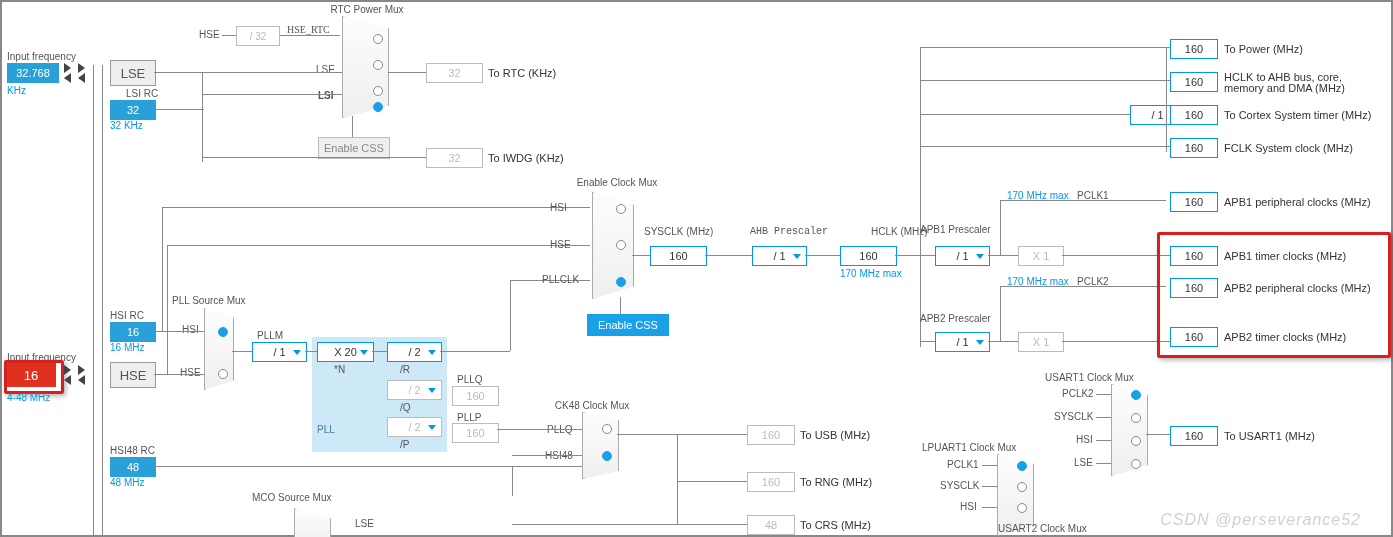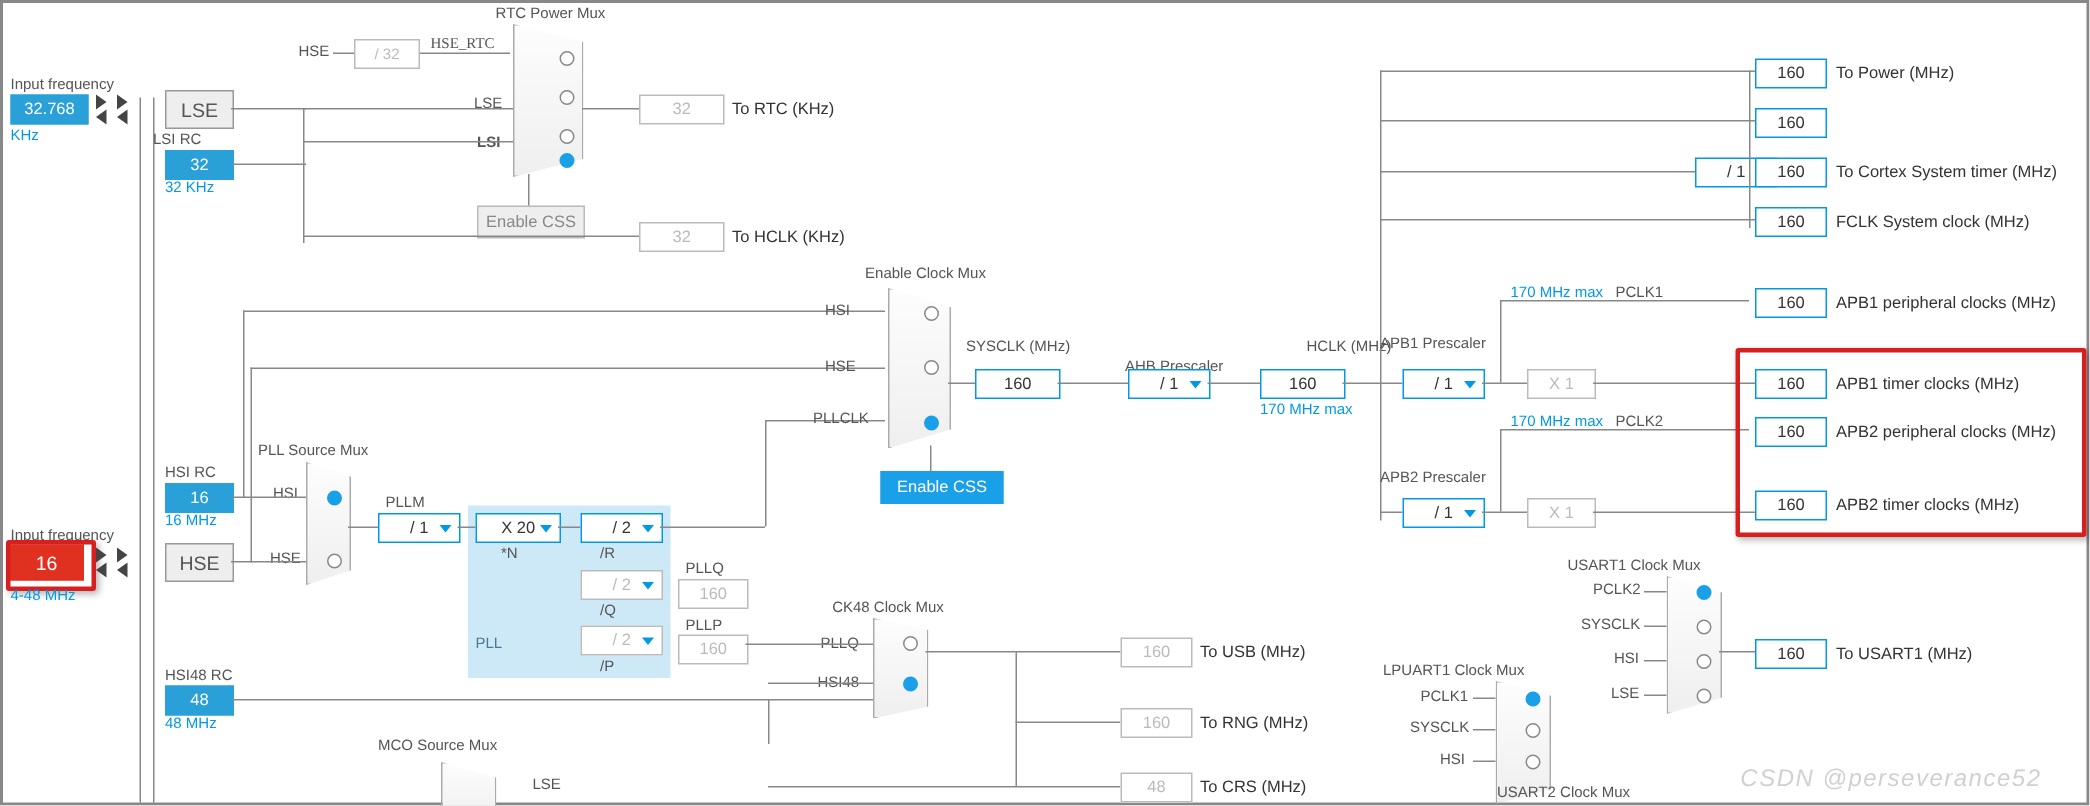--- a/index.html
+++ b/index.html
@@ -147,21 +147,21 @@
   <div class="boxinput filled" style="left:5px; top:61px; width:50px;">32.768</div>
   <div class="lbl blue" style="left:5px; top:83px;">KHz</div>
   <div class="tri" style="left:62px; top:61px;"></div>
   <div class="triL" style="left:62px; top:71px;"></div>
   <div class="tri" style="left:76px; top:61px;"></div>
   <div class="triL" style="left:76px; top:71px;"></div>
 
   <div class="srcbtn" style="left:108px; top:58px; width:44px;">LSE</div>
   <div class="line h" style="left:152px; top:70px; width:50px"></div>
 
-  <div class="lbl" style="left:100px; top:86px;">LSI RC</div>
+  <div class="lbl" style="left:124px; top:86px;">LSI RC</div>
   <div class="boxinput filled" style="left:108px; top:98px; width:44px;">32</div>
   <div class="lbl blue" style="left:108px; top:118px;">32 KHz</div>
   <div class="line h" style="left:152px; top:107px; width:50px"></div>
 
   <div class="lbl center" style="left:320px; top:2px; width:90px;">RTC Power Mux</div>
   <div class="lbl" style="left:197px; top:27px;">HSE</div>
   <div class="line h" style="left:220px; top:33px; width:14px"></div>
   <div class="boxinput ro" style="left:234px; top:24px; width:42px; font-size:10px;">/ 32</div>
   <div class="lbl" style="left:285px; top:22px;font-family:Liberation Serif, serif;">HSE_RTC</div>
   <div class="line h" style="left:278px; top:33px; width:60px"></div>
@@ -181,21 +181,21 @@
 
   <div class="line h" style="left:386px; top:70px; width:38px"></div>
   <div class="boxinput ro" style="left:424px; top:61px; width:55px;">32</div>
   <div class="outputlbl" style="left:486px; top:65px;">To RTC (KHz)</div>
 
   <div class="btn" style="left:316px; top:135px; width:70px;">Enable CSS</div>
   <div class="line v" style="left:350px; top:114px; height:21px;"></div>
 
   <div class="line h" style="left:200px; top:155px; width:224px"></div>
   <div class="boxinput ro" style="left:424px; top:146px; width:55px;">32</div>
-  <div class="outputlbl" style="left:486px; top:150px;">To HCLK (KHz)</div>
+  <div class="outputlbl" style="left:486px; top:150px;">To IWDG (KHz)</div>
 
   <div class="lbl" style="left:108px; top:308px;">HSI RC</div>
   <div class="boxinput filled" style="left:108px; top:320px; width:44px;">16</div>
   <div class="lbl blue" style="left:108px; top:340px;">16 MHz</div>
 
   <div class="lbl" style="left:5px; top:350px;">Input frequency</div>
   <div class="boxinput hot" style="left:4px; top:361px; width:48px; height:22px; font-size:13px;">16</div>
   <div class="redbox" style="left:2px; top:358px; width:54px; height:28px;"></div>
   <div class="lbl blue" style="left:5px; top:390px;">4-48 MHz</div>
   <div class="tri" style="left:62px; top:363px;"></div>
@@ -261,21 +261,21 @@
   <div class="muxdot" style="left:614px; top:238px;"></div>
   <div class="muxdot sel" style="left:614px; top:275px;"></div>
 
   <div class="btn on" style="left:585px; top:312px; width:80px;">Enable CSS</div>
   <div class="line v" style="left:618px; top:295px; height:17px;"></div>
 
   <div class="lbl" style="left:642px; top:224px;">SYSCLK (MHz)</div>
   <div class="line h" style="left:630px; top:253px; width:18px"></div>
   <div class="boxinput" style="left:648px; top:244px; width:55px;">160</div>
 
-  <div class="lbl" style="left:748px; top:237px;">AHB Prescaler</div>
+  <div class="lbl" style="left:748px; top:224px;font-family:Liberation Mono, monospace;">AHB Prescaler</div>
   <div class="line h" style="left:703px; top:253px; width:47px"></div>
   <div class="select" style="left:750px; top:244px; width:53px;">/ 1</div>
 
   <div class="lbl" style="left:869px; top:224px;">HCLK (MHz)</div>
   <div class="line h" style="left:803px; top:253px; width:35px"></div>
   <div class="boxinput" style="left:838px; top:244px; width:55px;">160</div>
   <div class="lbl blue" style="left:838px; top:266px;">170 MHz max</div>
   <div class="line h" style="left:893px; top:253px; width:25px"></div>
 
   <div class="line v" style="left:918px; top:45px; height:300px;"></div>
@@ -307,20 +307,21 @@
   <div class="line h" style="left:918px; top:45px; width:250px"></div>
   <div class="line h" style="left:918px; top:78px; width:250px"></div>
   <div class="line h" style="left:918px; top:144px; width:250px"></div>
   <div class="line h" style="left:1060px; top:253px; width:108px"></div>
   <div class="line h" style="left:1060px; top:339px; width:108px"></div>
 
   <div class="boxinput" style="left:1168px; top:37px; width:46px;">160</div>
   <div class="outputlbl" style="left:1222px; top:41px;">To Power (MHz)</div>
 
   <div class="boxinput" style="left:1168px; top:70px; width:46px;">160</div>
+  <div class="outputlbl" style="left:1222px; top:70px; width:150px; white-space:normal; line-height:11px;">HCLK to AHB bus, core, memory and DMA (MHz)</div>
 
   <div class="boxinput" style="left:1168px; top:103px; width:46px;">160</div>
   <div class="outputlbl" style="left:1222px; top:107px;">To Cortex System timer (MHz)</div>
 
   <div class="boxinput" style="left:1168px; top:136px; width:46px;">160</div>
   <div class="outputlbl" style="left:1222px; top:140px;">FCLK System clock (MHz)</div>
 
   <div class="boxinput" style="left:1168px; top:190px; width:46px;">160</div>
   <div class="outputlbl" style="left:1222px; top:194px;">APB1 peripheral clocks (MHz)</div>
 

